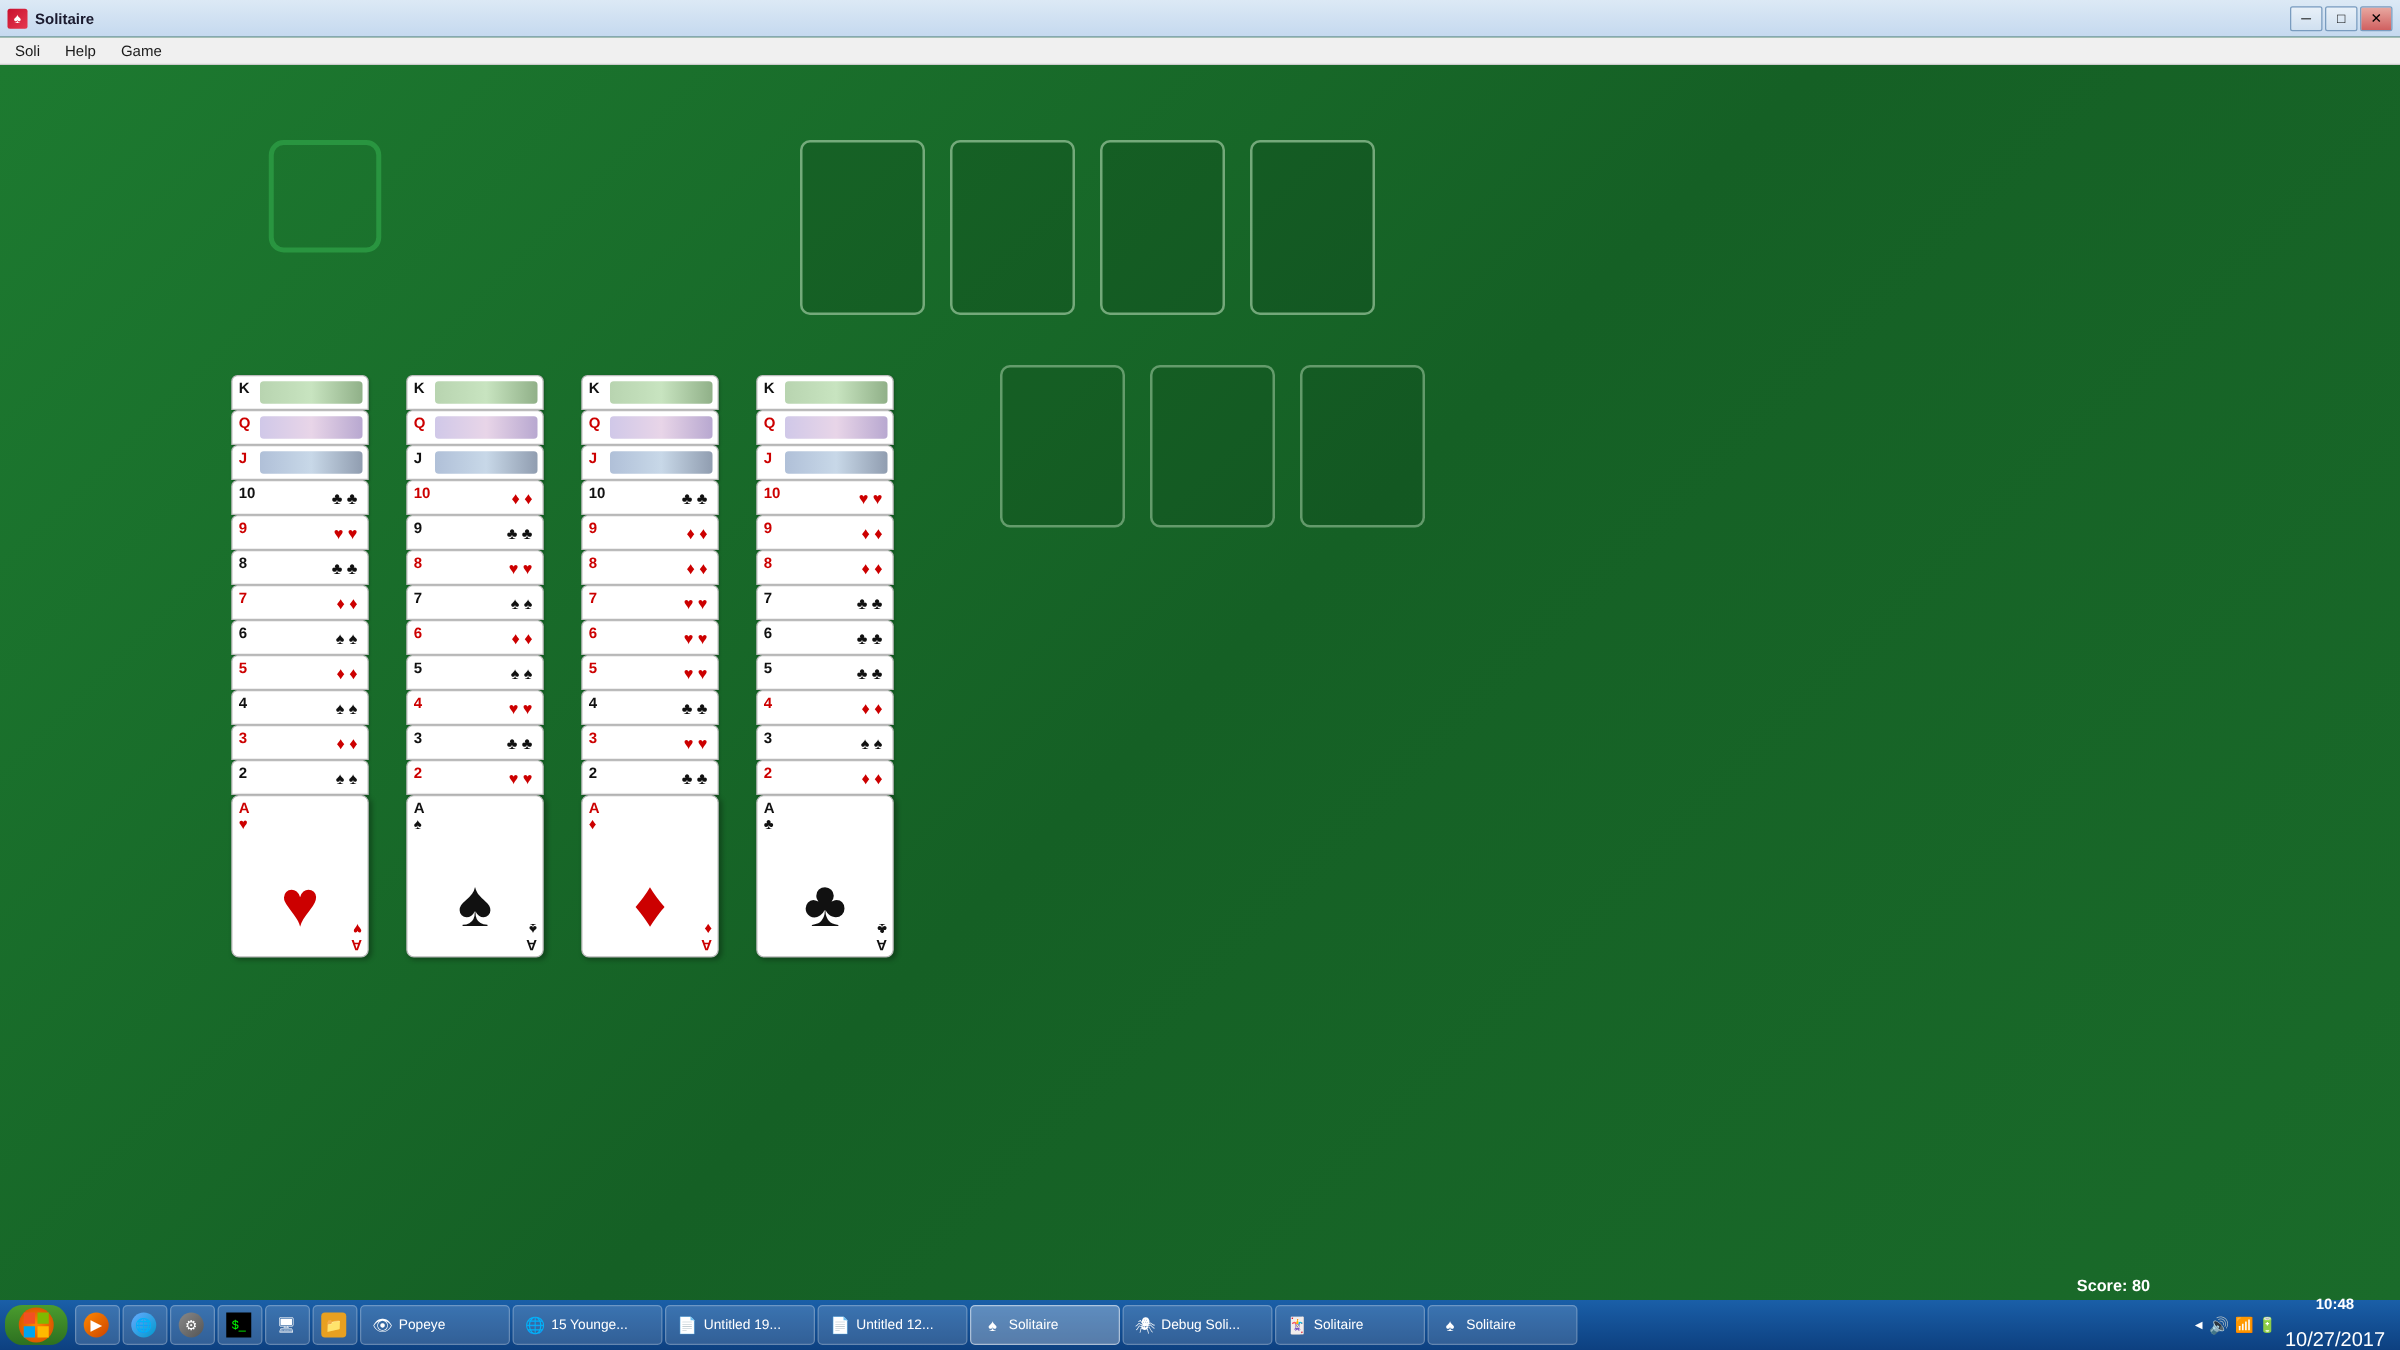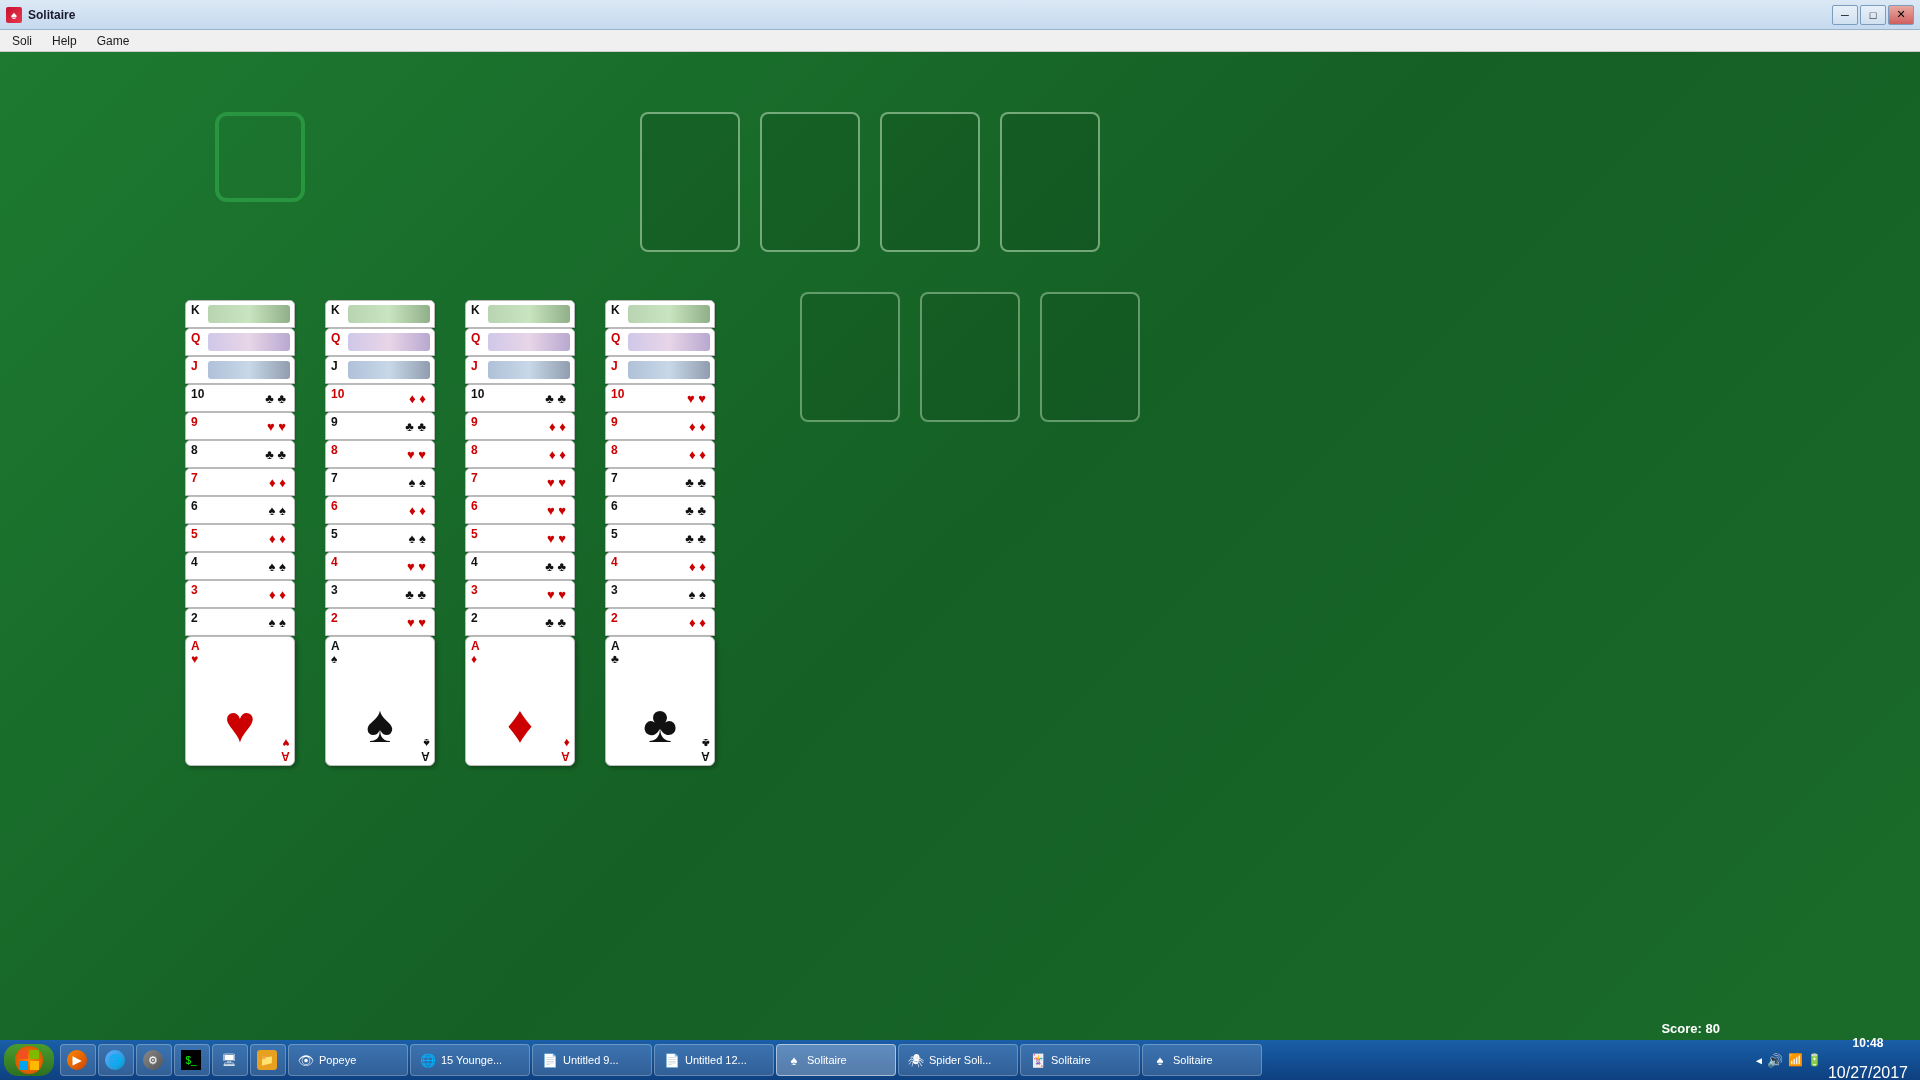--- a/index.html
+++ b/index.html
@@ -524,33 +524,33 @@
   <div class="taskbar-btn">
     <div class="taskbar-btn-icon">👁</div>
     <span>Popeye</span>
   </div>
   <div class="taskbar-btn">
     <div class="taskbar-btn-icon">🌐</div>
     <span>15 Younge...</span>
   </div>
   <div class="taskbar-btn">
     <div class="taskbar-btn-icon">📄</div>
-    <span>Untitled 9...</span>
+    <span>Untitled 19...</span>
   </div>
   <div class="taskbar-btn">
     <div class="taskbar-btn-icon">📄</div>
     <span>Untitled 12...</span>
   </div>
   <div class="taskbar-btn active">
     <div class="taskbar-btn-icon">♠</div>
     <span>Solitaire</span>
   </div>
   <div class="taskbar-btn">
     <div class="taskbar-btn-icon">🕷</div>
-    <span>Spider Soli...</span>
+    <span>Debug Soli...</span>
   </div>
   <div class="taskbar-btn">
     <div class="taskbar-btn-icon">🃏</div>
     <span>Solitaire</span>
   </div>
   <div class="taskbar-btn">
     <div class="taskbar-btn-icon">♠</div>
     <span>Solitaire</span>
   </div>
 

